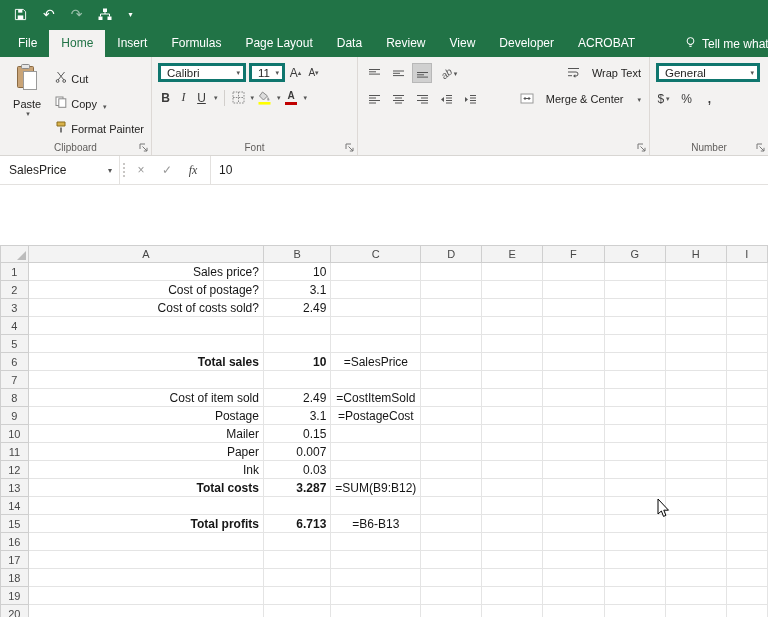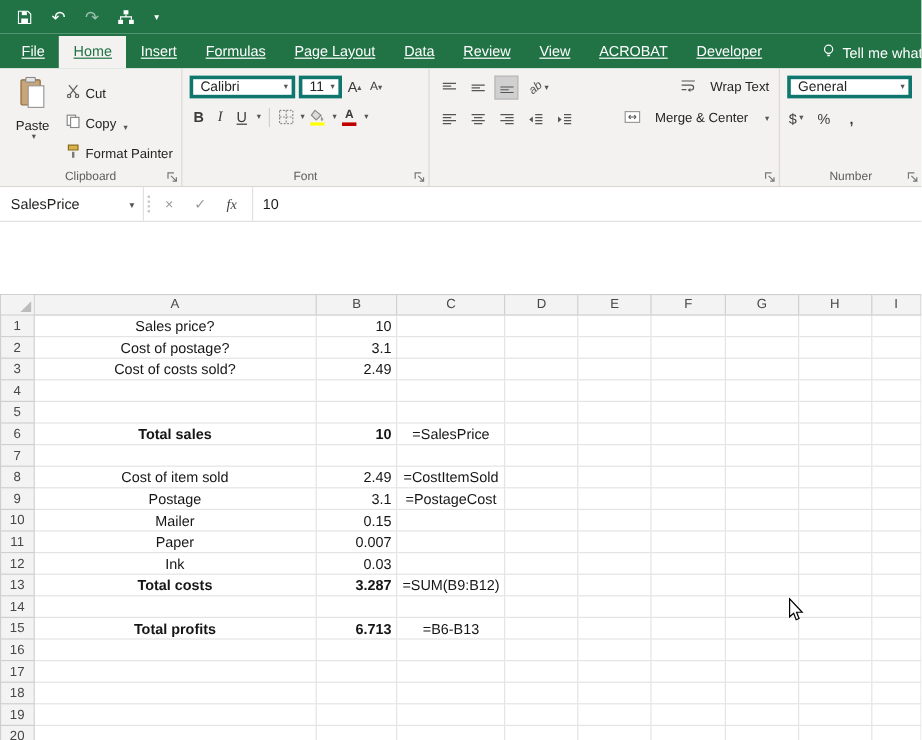--- a/index.html
+++ b/index.html
@@ -12,21 +12,21 @@
             display:flex;align-items:center;}
   .qat{display:flex;align-items:center;gap:16px;padding-left:14px;}
   .qat-btn{display:inline-flex;align-items:center;justify-content:center;color:#fff;
            font-size:14px;line-height:1;}
   .qat-btn.dim{opacity:.55;}
   .qat-caret{color:#fff;font-size:8px;}
 
   
   .tabrow{position:absolute;top:28px;left:0;right:0;height:29px;background:#217346;}
   .tabs{display:flex;align-items:flex-end;height:100%;padding-left:6px;}
-  .tab{padding:6px 12px 7px;font-size:12px;color:#fff;white-space:nowrap;text-decoration:underline;}
+  .tab{padding:6px 12px 7px;font-size:12px;color:#fff;white-space:nowrap;}
   .tab.active{background:#f3f2f1;color:#217346;}
   .tellme{position:absolute;right:0;bottom:5px;display:flex;align-items:center;gap:5px;
           color:#fff;font-size:12px;width:84px;overflow:hidden;white-space:nowrap;}
 
   
   .ribbon{position:absolute;top:57px;left:0;right:0;height:98px;background:#f3f2f1;
           border-bottom:1px solid #d8d6d3;display:flex;}
   .group{position:relative;height:100%;border-right:1px solid #ddd9d6;
          box-sizing:border-box;padding:6px 4px 16px 6px;}
   .group:last-child{border-right:none;}
@@ -90,21 +90,21 @@
   table{border-collapse:collapse;table-layout:fixed;}
   th,td{box-sizing:border-box;}
   .hdr{background:#f3f3f3;border:1px solid #cfcfcf;font-weight:400;font-size:11px;
        color:#474747;text-align:center;height:17px;padding:0;}
   .rowhdr{height:18px;}
   .corner{position:relative;}
   .corner-tri{position:absolute;right:2px;bottom:2px;width:0;height:0;
               border-left:9px solid transparent;border-bottom:9px solid #bcbcbc;}
   .cell{border-right:1px solid #e4e4e4;border-bottom:1px solid #e4e4e4;height:18px;
         font-size:12px;color:#161616;padding:0 4px;white-space:nowrap;overflow:hidden;}
-  .cell.colA{text-align:center;}
+  .cell.colA{text-align:right;}
   .cell.colB{text-align:right;}
   .cell.colC{text-align:center;overflow:visible;}
   .cell.bold{font-weight:700;}
 
   .cursor{position:absolute;left:657px;top:498px;}
 </style>
 </head>
 <body>
 
 <div class="app">
@@ -135,22 +135,22 @@
   <div class="tabrow">
     <div class="tabs">
         <div class="tab">File</div>
         <div class="tab active">Home</div>
         <div class="tab">Insert</div>
         <div class="tab">Formulas</div>
         <div class="tab">Page Layout</div>
         <div class="tab">Data</div>
         <div class="tab">Review</div>
         <div class="tab">View</div>
+        <div class="tab">Developer</div>
         <div class="tab">ACROBAT</div>
-        <div class="tab">Developer</div>
       </div>
     <div class="tellme">
       <span>
         <svg width="13" height="13" viewBox="0 0 13 13">
             <circle cx="6.5" cy="5" r="3.4" fill="none" stroke="#fff"></circle>
             <path d="M5 8.7h3M5.4 10.4h2.2" stroke="#fff"></path>
           </svg>
       </span>
       <span>Tell me what</span>
     </div>

